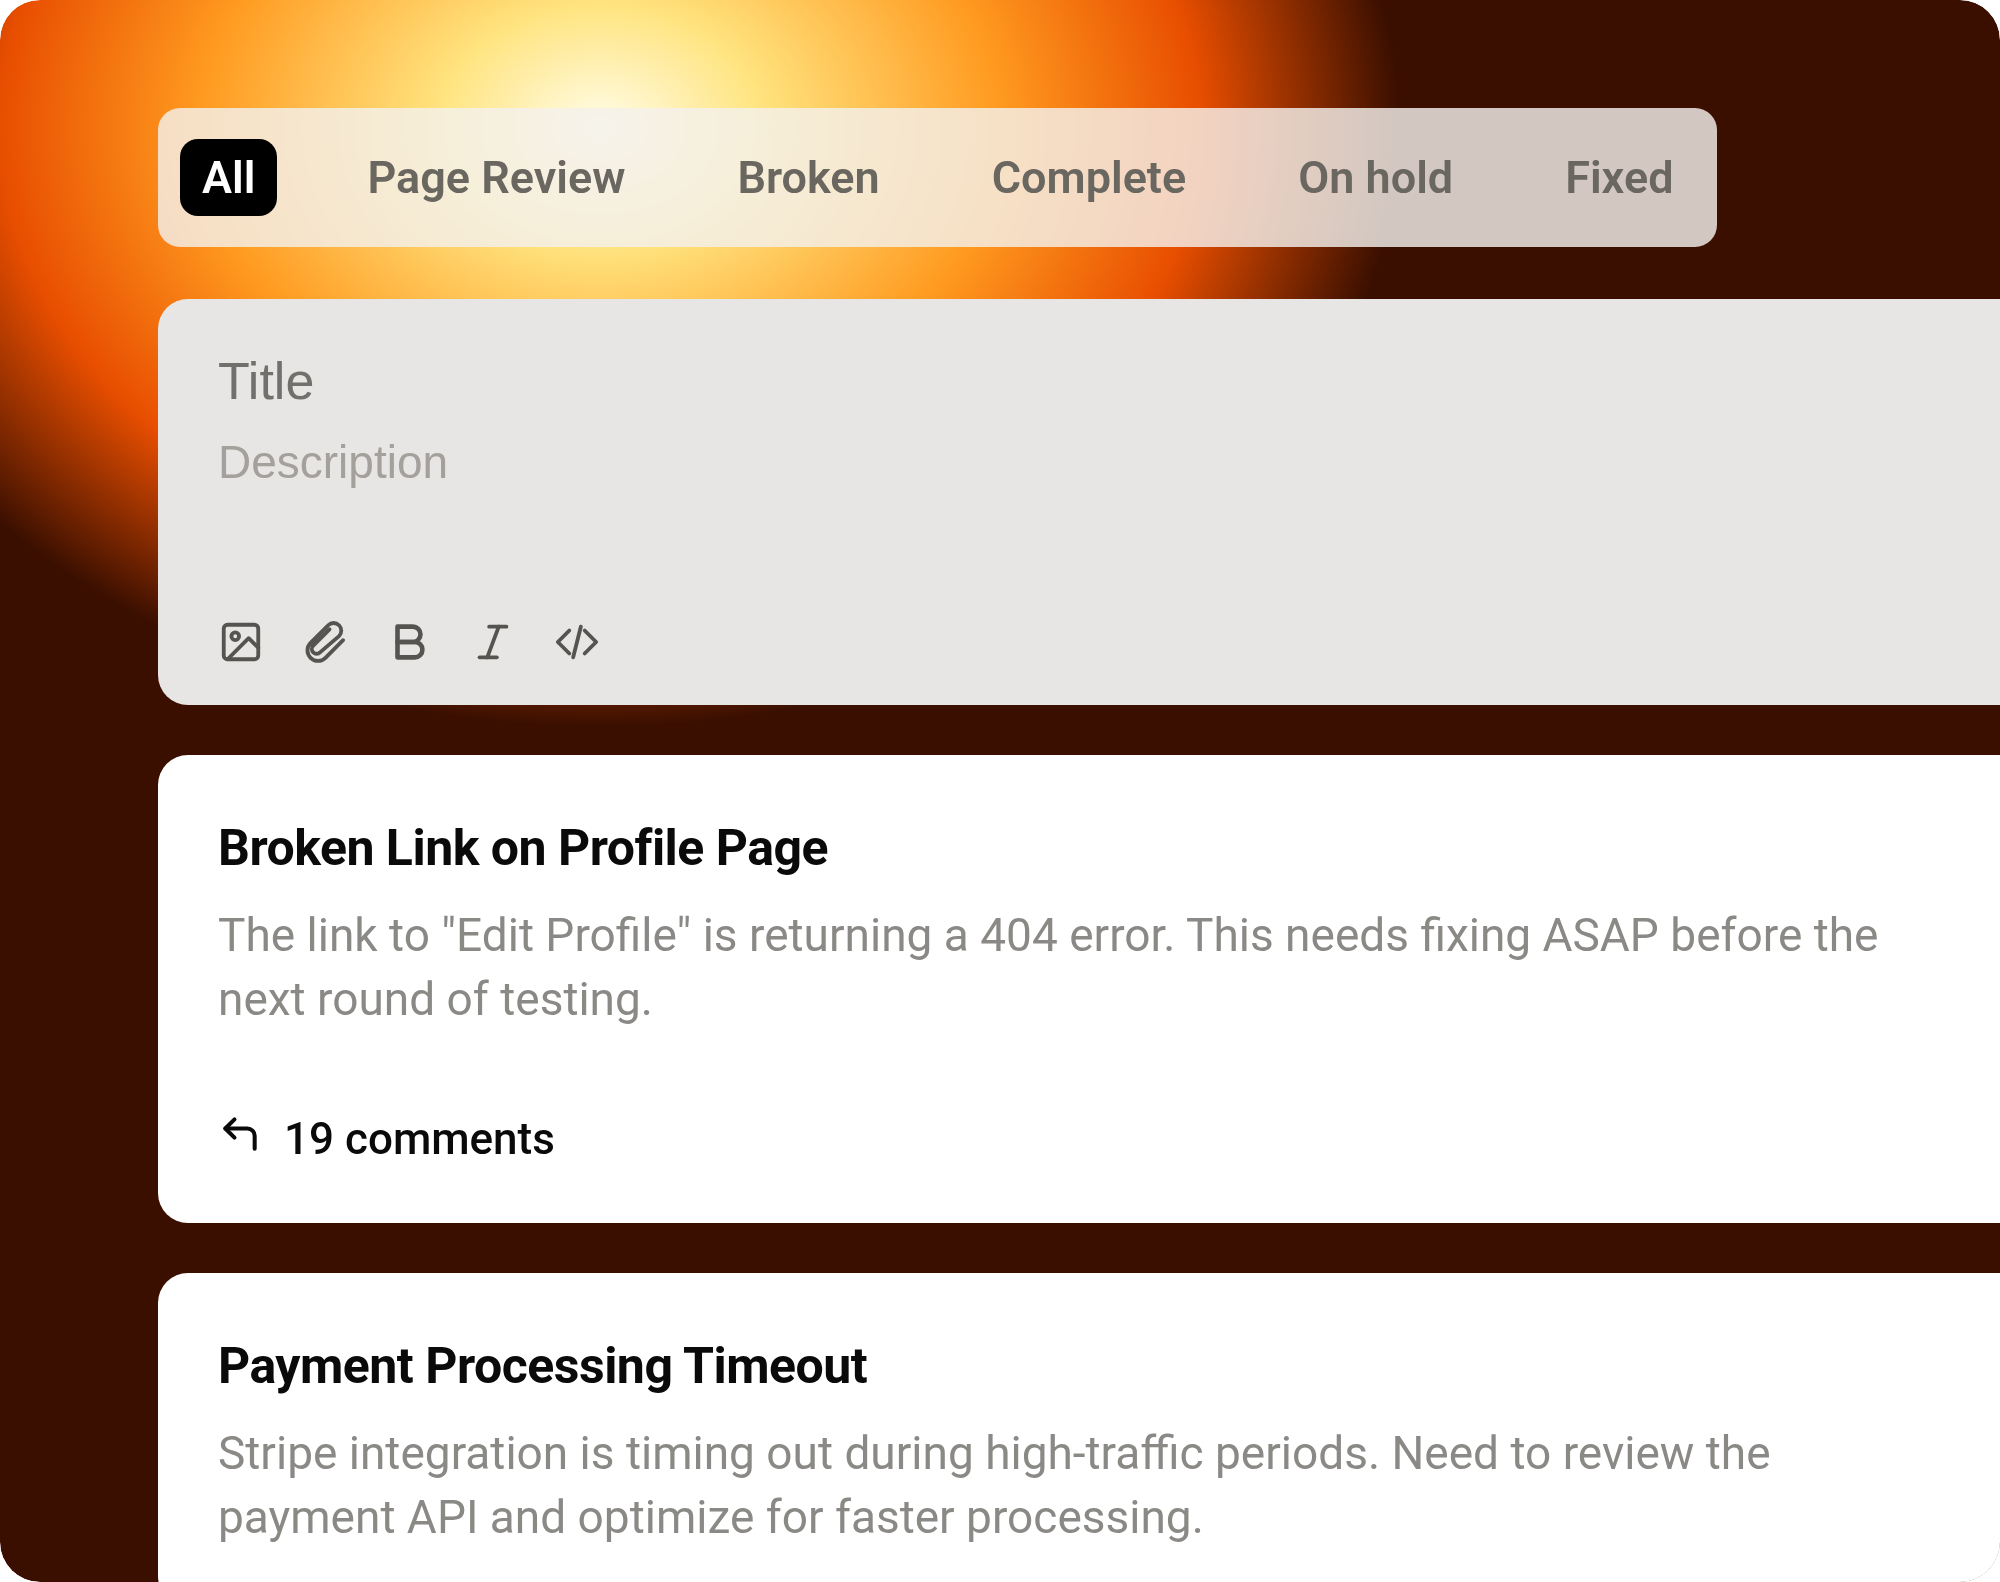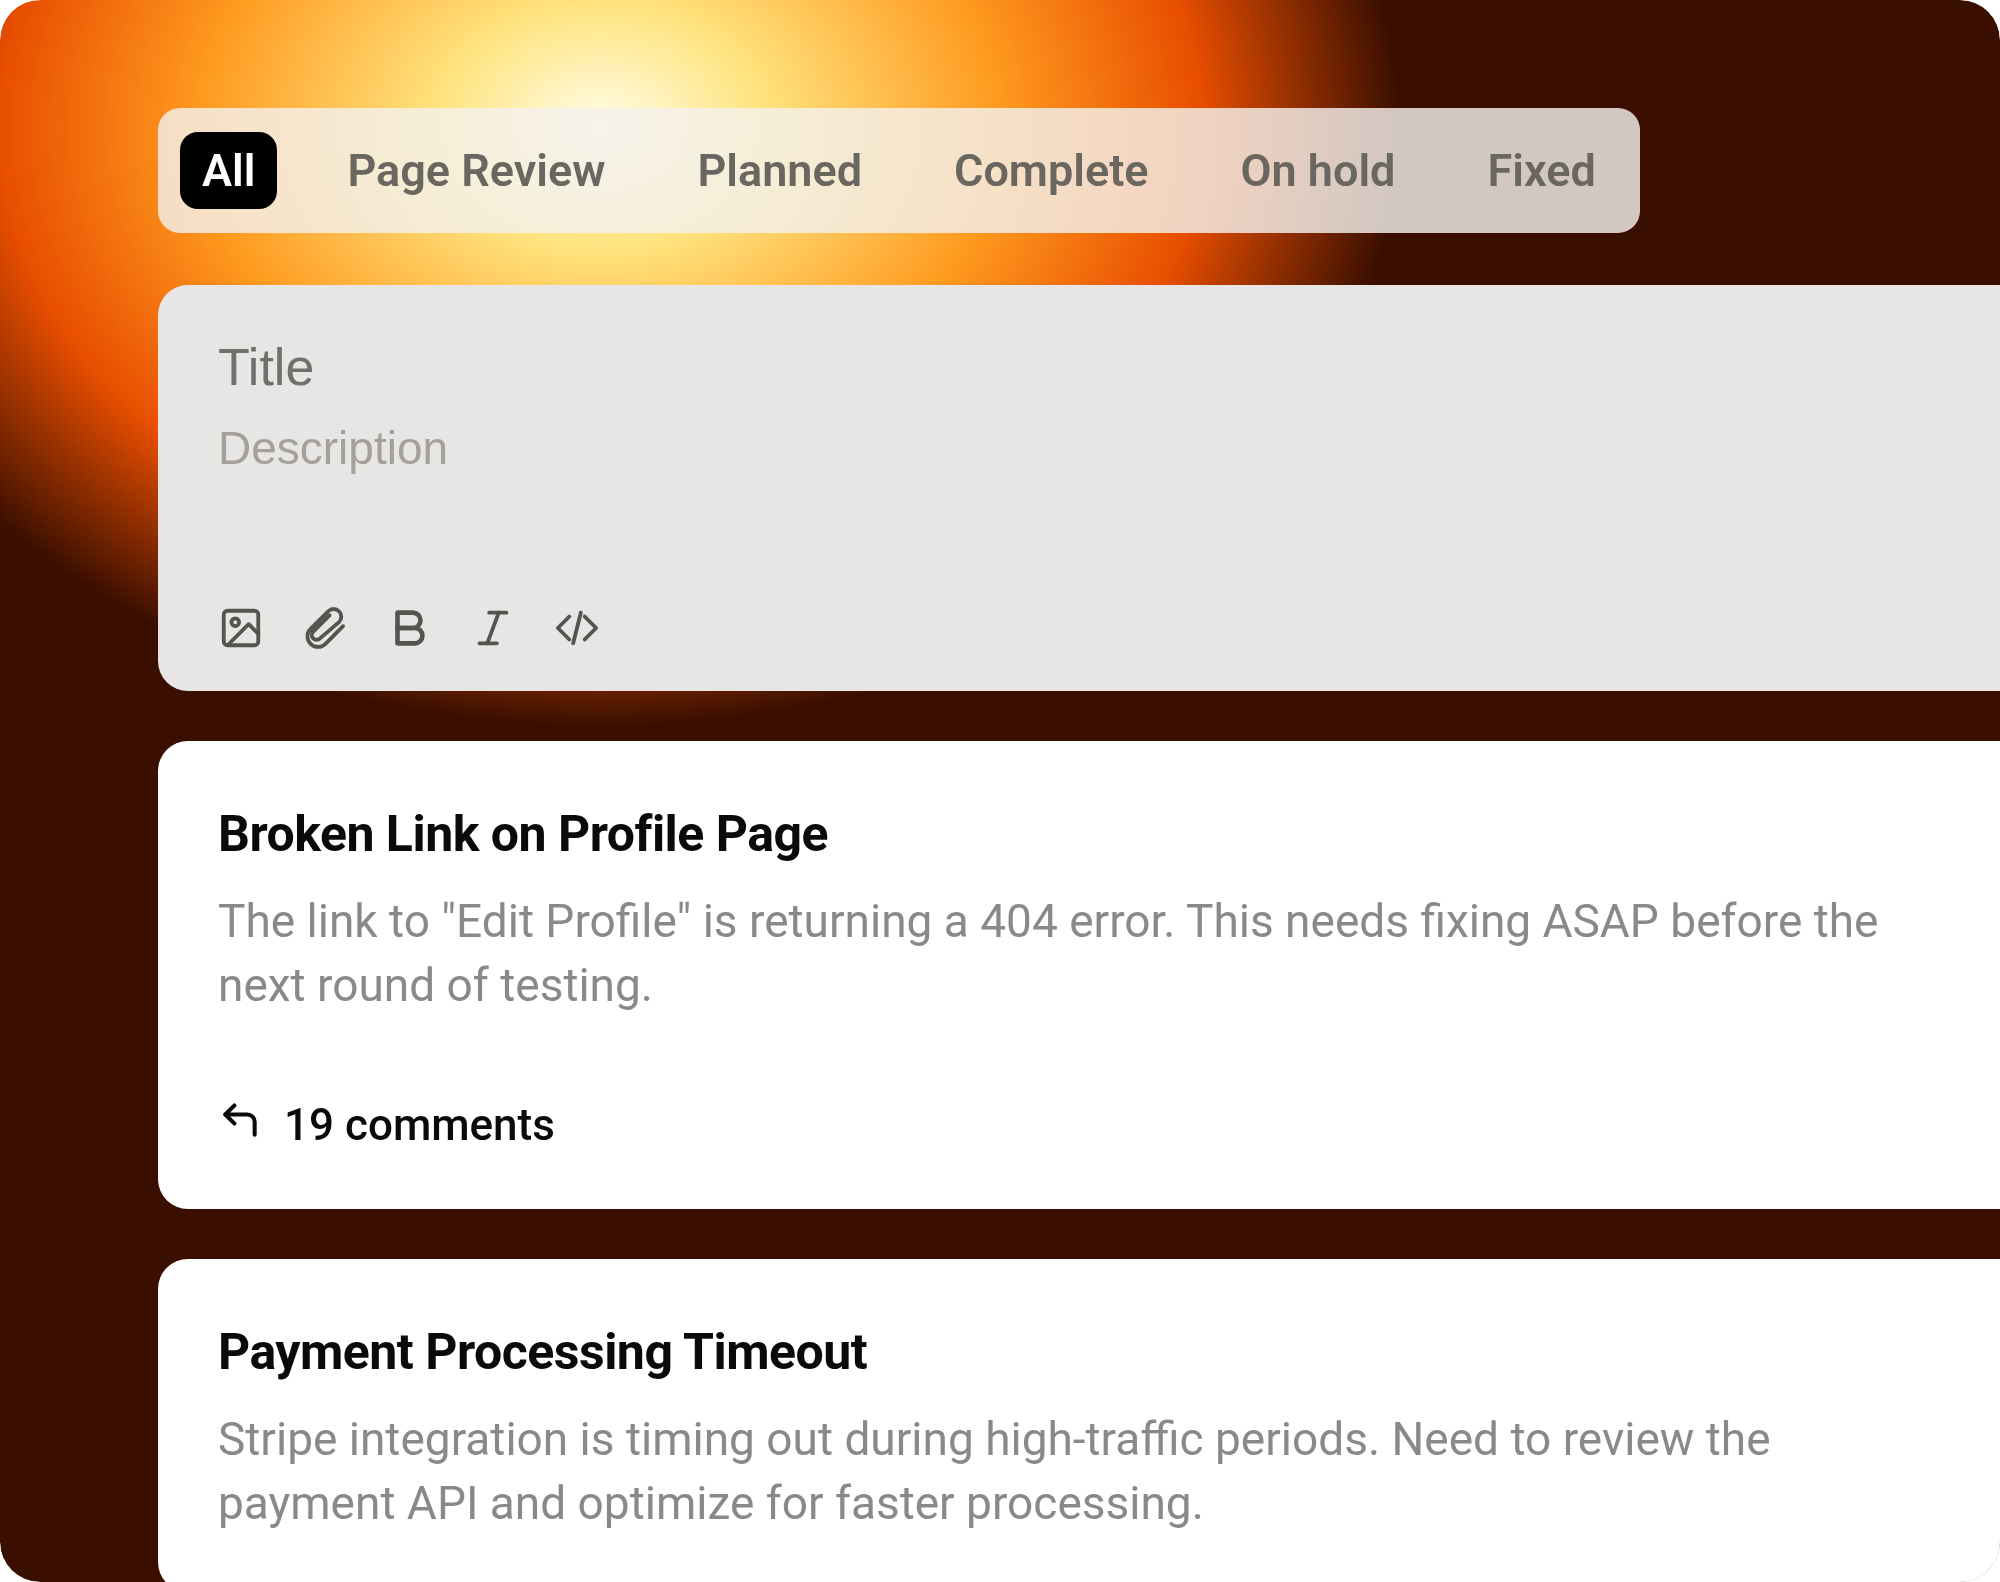--- a/index.html
+++ b/index.html
@@ -26,24 +26,24 @@
     border-radius: 40px;
   }
   .content {
     position: relative;
     padding: 108px 0 0 158px;
   }
   
   .tabs {
     display: flex;
     align-items: center;
-    gap: 48px;
+    gap: 68px;
     background: rgba(244, 240, 236, 0.82);
     border-radius: 22px;
-    padding: 24px 22px;
+    padding: 31px 22px;
     width: max-content;
     backdrop-filter: blur(2px);
   }
   .tab {
     font-size: 45px;
     font-weight: 600;
     color: #6a6660;
     padding: 12px 22px;
     border-radius: 18px;
     white-space: nowrap;
@@ -133,21 +133,21 @@
 </head>
 <body>
 
 <div class="background"></div>
 
 <div class="content">
 
   <div class="tabs">
     <div class="tab active">All</div>
     <div class="tab">Page Review</div>
-    <div class="tab">Planned</div>
+    <div class="tab">Broken</div>
     <div class="tab">Complete</div>
     <div class="tab">On hold</div>
     <div class="tab">Fixed</div>
   </div>
 
   <div class="composer">
     <input class="title" type="text" placeholder="Title" style="">
     <input class="desc" type="text" placeholder="Description" style="">
     <div class="toolbar">
       <span class="icon-btn">

